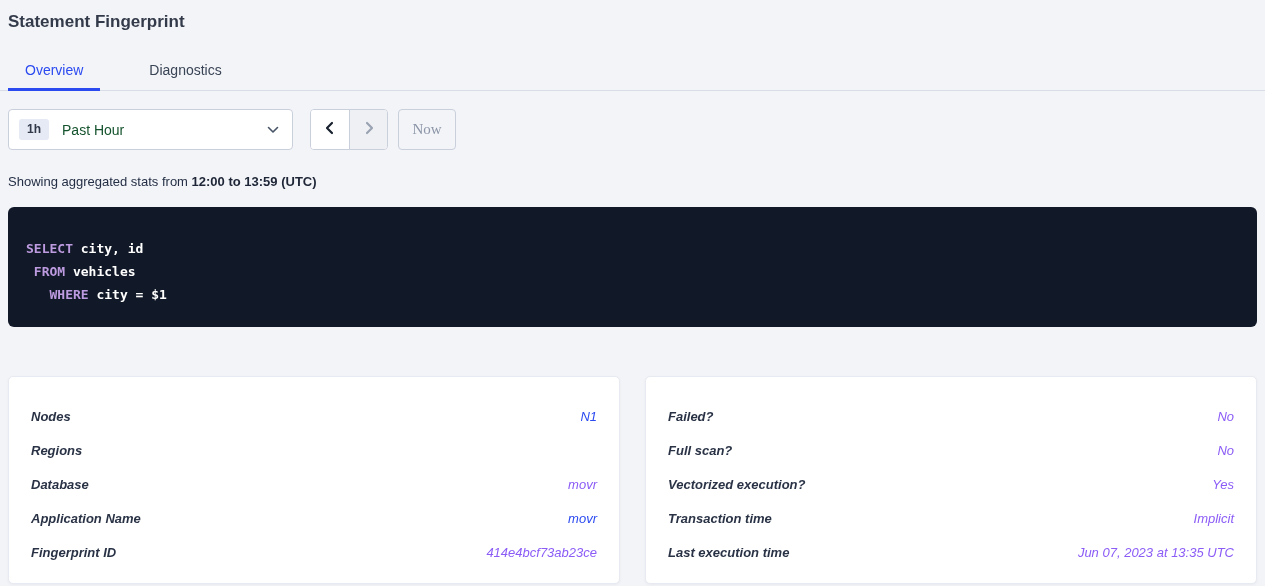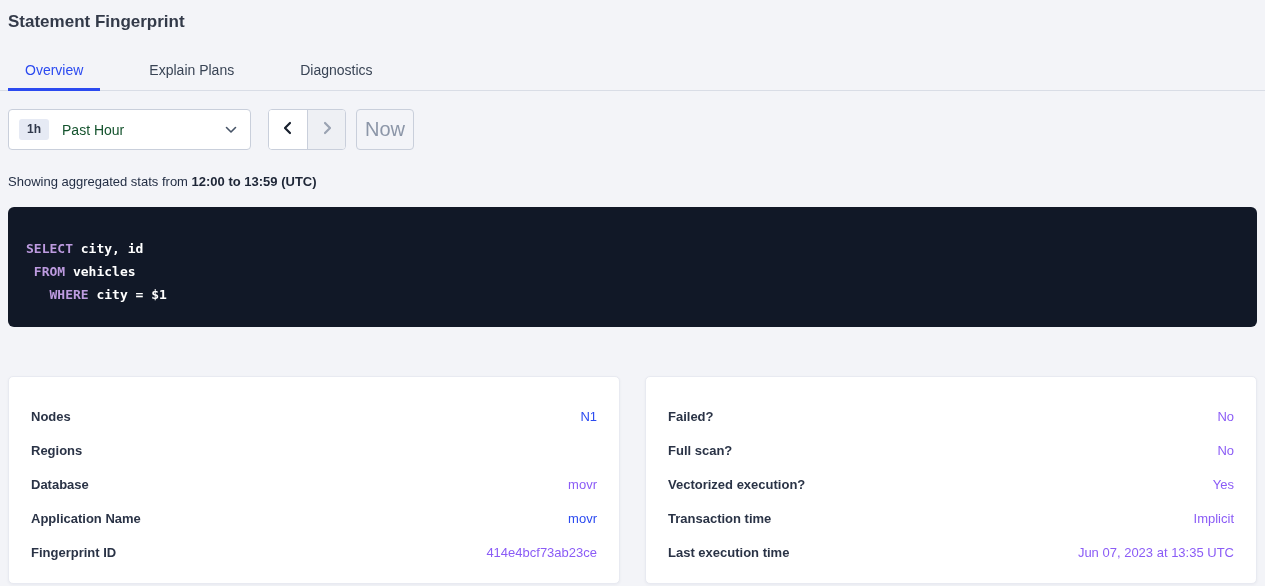--- a/index.html
+++ b/index.html
@@ -24,75 +24,74 @@
     border-bottom:1px solid #d9dde6;
   }
   .tab{
     padding:9px 17px 9px;font-size:14px;color:#394455;cursor:pointer;
     border-bottom:3px solid transparent;margin-right:32px;margin-bottom:-1px;line-height:17px;
   }
   .tab.active{color:var(--accent);border-bottom-color:var(--accent);font-weight:400;text-align:center;}
 
   .controls{display:flex;margin-top:18px;height:41px;align-items:stretch;}
   .dropdown{
-    width:243px;background:#fff;border:1px solid var(--border);border-radius:4px;
+    width:285px;background:#fff;border:1px solid var(--border);border-radius:4px;
     display:flex;align-items:center;padding:0 13px 0 10px;cursor:pointer;
   }
   .badge{
     background:#e6eaf4;border-radius:3px;font-size:12px;font-weight:700;color:#30384a;
     padding:4px 8px;line-height:13px;
   }
   .dd-label{margin-left:13px;font-size:14px;color:#14532d;flex:1;}
   .dd-chevron{color:#475467;display:flex;}
 
   .arrow-group{
     display:flex;margin-left:17px;border:1px solid var(--border);border-radius:4px;
     overflow:hidden;background:#fff;
   }
   .arrow-btn{
     width:38px;border:none;background:#fff;color:#18202e;cursor:pointer;
     display:flex;align-items:center;justify-content:center;padding:0;
   }
   .arrow-btn.disabled{background:#eef0f4;color:#9aa3b2;border-left:1px solid var(--border);cursor:default;}
   .now-btn{
     margin-left:10px;width:58px;border:1px solid var(--border);border-radius:4px;
-    background:transparent;color:#8c96a8;font-size:20px;cursor:default;
-    font-family:Liberation Sans, sans-serif;
+    background:transparent;color:#8c96a8;font-size:15px;cursor:default;
+    font-family:Liberation Serif, serif;
   }
 
   .caption{margin:24px 0 0 0;font-size:13px;color:var(--text);line-height:15px;}
   .caption b{color:#1d2536;}
 
   .sql-box{margin-top:18px;background:var(--sql-bg);border-radius:6px;padding:30px 20px 21px 18px;}
   .sql-box pre{
     margin:0;font-family:"DejaVu Sans Mono", monospace;font-size:13px;font-weight:700;
     line-height:23px;color:#fff;
   }
   .kw{color:var(--kw);}
 
   .cards{display:flex;gap:25px;margin-top:49px;}
   .card{
     flex:1 1 0;background:#fff;border:1px solid #e8eaf1;border-radius:5px;
     padding:22px 22px 14px 22px;box-shadow:0 1px 3px rgba(44,59,93,0.05);
   }
-  .row{display:flex;justify-content:space-between;align-items:center;height:34px;}
+  .row{display:flex;justify-content:space-between;align-items:center;height:34px;font-style:italic;}
   .row-label{font-size:13px;font-weight:700;color:#2a3346;}
   .row-value{font-size:13px;color:#8b5cf6;}
   .row-value.link{color:var(--accent);cursor:pointer;}
 </style>
 </head>
 <body style="background: rgb(243, 244, 248);">
 
 <div class="page">
 
   <h1 class="page-title">Statement Fingerprint</h1>
 
   <div class="tabs" id="tab-bar">
       <div class="tab active">Overview</div>
-      <div class="tab">Explain Plans</div>
       <div class="tab">Diagnostics</div>
     </div>
 
   <div class="controls">
     <div class="dropdown">
       <span class="badge">1h</span>
       <span class="dd-label">Past Hour</span>
       <span class="dd-chevron">
         <svg width="12" height="8" viewBox="0 0 12 8">
             <polyline points="1.5,1.5 6,6 10.5,1.5" fill="none" stroke="currentColor" stroke-width="1.6" stroke-linecap="round" stroke-linejoin="round"></polyline>

